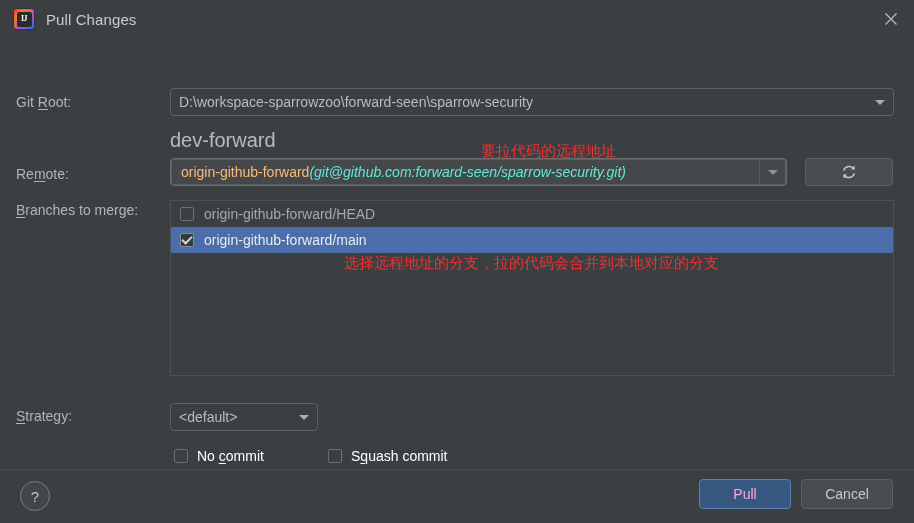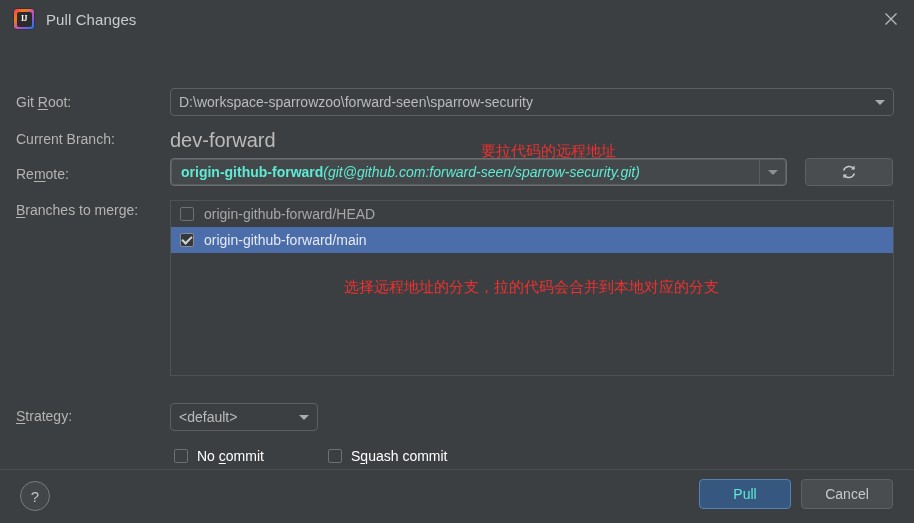--- a/index.html
+++ b/index.html
@@ -121,21 +121,21 @@
   }
 
   #git-root-combo { left: 170px; top: 50px; width: 724px; background:#3c3f41; }
   #remote-combo {
     left: 170px; top: 120px; width: 617px;
     background: #45484a;
     border: 1px solid #6b6e70;
     box-shadow: inset 0 0 0 1px #5a5d5f;
     padding-left: 10px;
   }
-  #remote-combo .remote-name { font-weight: bold; color: #5eead4; }
+  #remote-combo .remote-name { font-weight: normal; color: #fdba74; }
   #remote-combo .remote-url  { font-style: italic; color: #5eead4; }
   #remote-combo .arrow-box { border-left: 1px solid #5a5d5f; }
 
   .refresh-btn {
     position: absolute;
     left: 805px; top: 120px;
     width: 88px; height: 28px;
     box-sizing: border-box;
     background: #4a4d4f;
     border: 1px solid #5e6163;
@@ -192,21 +192,21 @@
   }
 
   .annotation {
     position: absolute;
     color: #f03030;
     font-family: "DejaVu Sans", sans-serif;
     font-size: 15px;
     white-space: nowrap;
   }
   #annot-remote { left: 481px; top: 104px; }
-  #annot-branches { left: 344px; top: 240px; }
+  #annot-branches { left: 344px; top: 216px; }
 
   
   #strategy-lbl { left: 16px; top: 368px; }
   #strategy-combo {
     left: 170px; top: 365px; width: 148px;
     background: #3c3f41;
   }
 
   .check-opt {
     position: absolute;
@@ -251,21 +251,21 @@
     display: flex;
     align-items: center;
     justify-content: center;
     font-size: 14px;
   }
   #pull-btn {
     left: 699px; top: 479px;
     width: 92px;
     background: #365880;
     border: 1px solid #5781b5;
-    color: #5eead4;
+    color: #f9a8d4;
   }
   #cancel-btn {
     left: 801px; top: 479px;
     width: 92px;
     background: #4a4d4f;
     border: 1px solid #5e6163;
     color: #c6c9cb;
   }
 </style>
 </head>
@@ -289,23 +289,20 @@
   <div class="row" style="top:50px;height:28px;">
     <div class="lbl"><span>Git </span><u>R</u><span>oot:</span></div>
   </div>
   <div class="combo" id="git-root-combo" style="position:absolute;">
     <div class="val">D:\workspace-sparrowzoo\forward-seen\sparrow-security</div>
     <div class="arrow-box">
         <div class="arrow"></div>
       </div>
   </div>
 
-  <div class="row" style="top:91px;height:20px;">
-    <div class="lbl">Current Branch:</div>
-  </div>
   <div style="position:absolute;left:170px;top:91px;font-size:20px;">dev-forward</div>
 
   <div class="row" style="top:126px;height:20px;">
     <div class="lbl"><span>Re</span><u>m</u><span>ote:</span></div>
   </div>
   <div class="combo" id="remote-combo" style="position:absolute;">
     <div class="val"><span class="remote-name">origin-github-forward</span><span class="remote-url">(git@github.com:forward-seen/sparrow-security.git)</span></div>
     <div class="arrow-box">
         <div class="arrow" style="border-top-color:#8d9092;"></div>
       </div>

